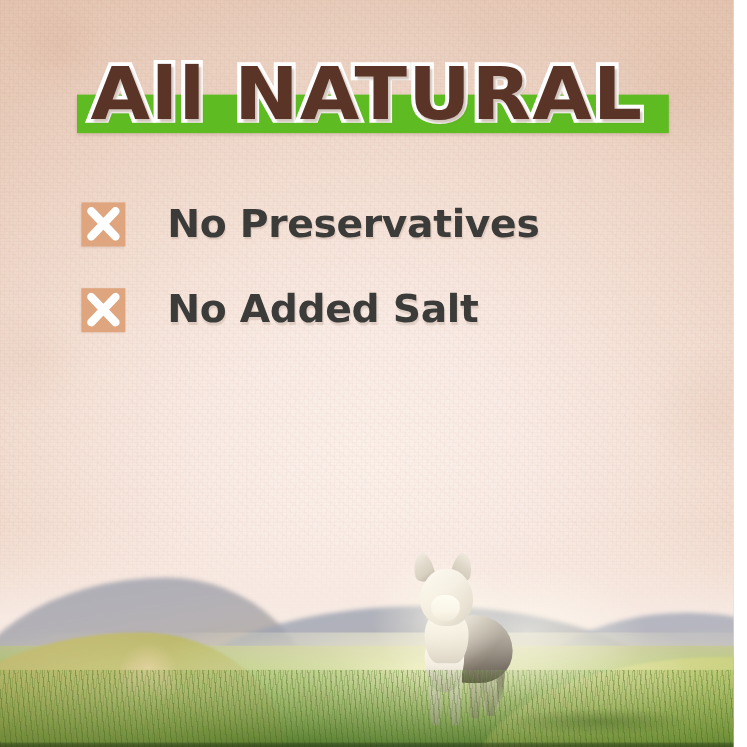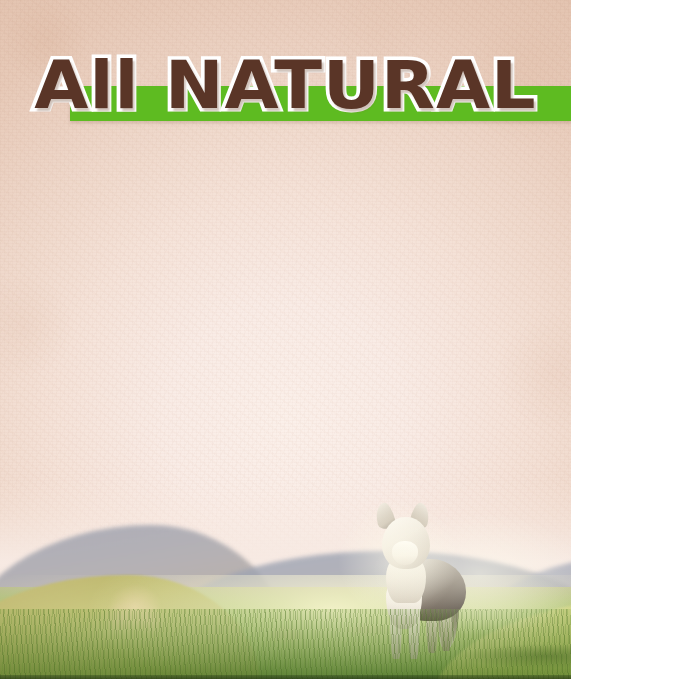--- a/index.html
+++ b/index.html
@@ -2,21 +2,21 @@
 <html><head>
 <meta charset="utf-8">
 <style>
   html, body {
     margin: 0;
     padding: 0;
     background: #ffffff;
   }
   #poster {
     position: relative;
-    width: 571px;
+    width: 667px;
     height: 679px;
     overflow: hidden;
     font-family: "Liberation Sans", sans-serif;
     background-color: #edd3c5;
   }
 
   
   .bg-base {
     position: absolute;
     inset: 0;
@@ -357,21 +357,37 @@
   <div class="bg-blotch"></div>
   <div class="bg-noise"></div>
 
   <div class="banner"></div>
   <div class="title">All NATURAL</div>
 
   <div class="claims">
 
 
 
-
+    <div class="claim-row">
+      <span class="x-icon">
+        <svg width="40" height="40" viewBox="0 0 40 40">
+          <path d="M9 8 L31 31 M31 8 L9 31" stroke="#ffffff" stroke-width="7.5" stroke-linecap="round" fill="none"></path>
+        </svg>
+      </span>
+      <span class="claim-label">No Preservatives</span>
+    </div>
+
+    <div class="claim-row">
+      <span class="x-icon">
+        <svg width="40" height="40" viewBox="0 0 40 40">
+          <path d="M9 8 L31 31 M31 8 L9 31" stroke="#ffffff" stroke-width="7.5" stroke-linecap="round" fill="none"></path>
+        </svg>
+      </span>
+      <span class="claim-label">No Added Salt</span>
+    </div>
 
   </div>
 
   <div class="photo">
     <div class="sky"></div>
     <div class="hill-far-left"></div>
     <div class="hill-mid"></div>
     <div class="hill-right"></div>
     <div class="field-back"></div>
     <div class="knoll-left"></div>

